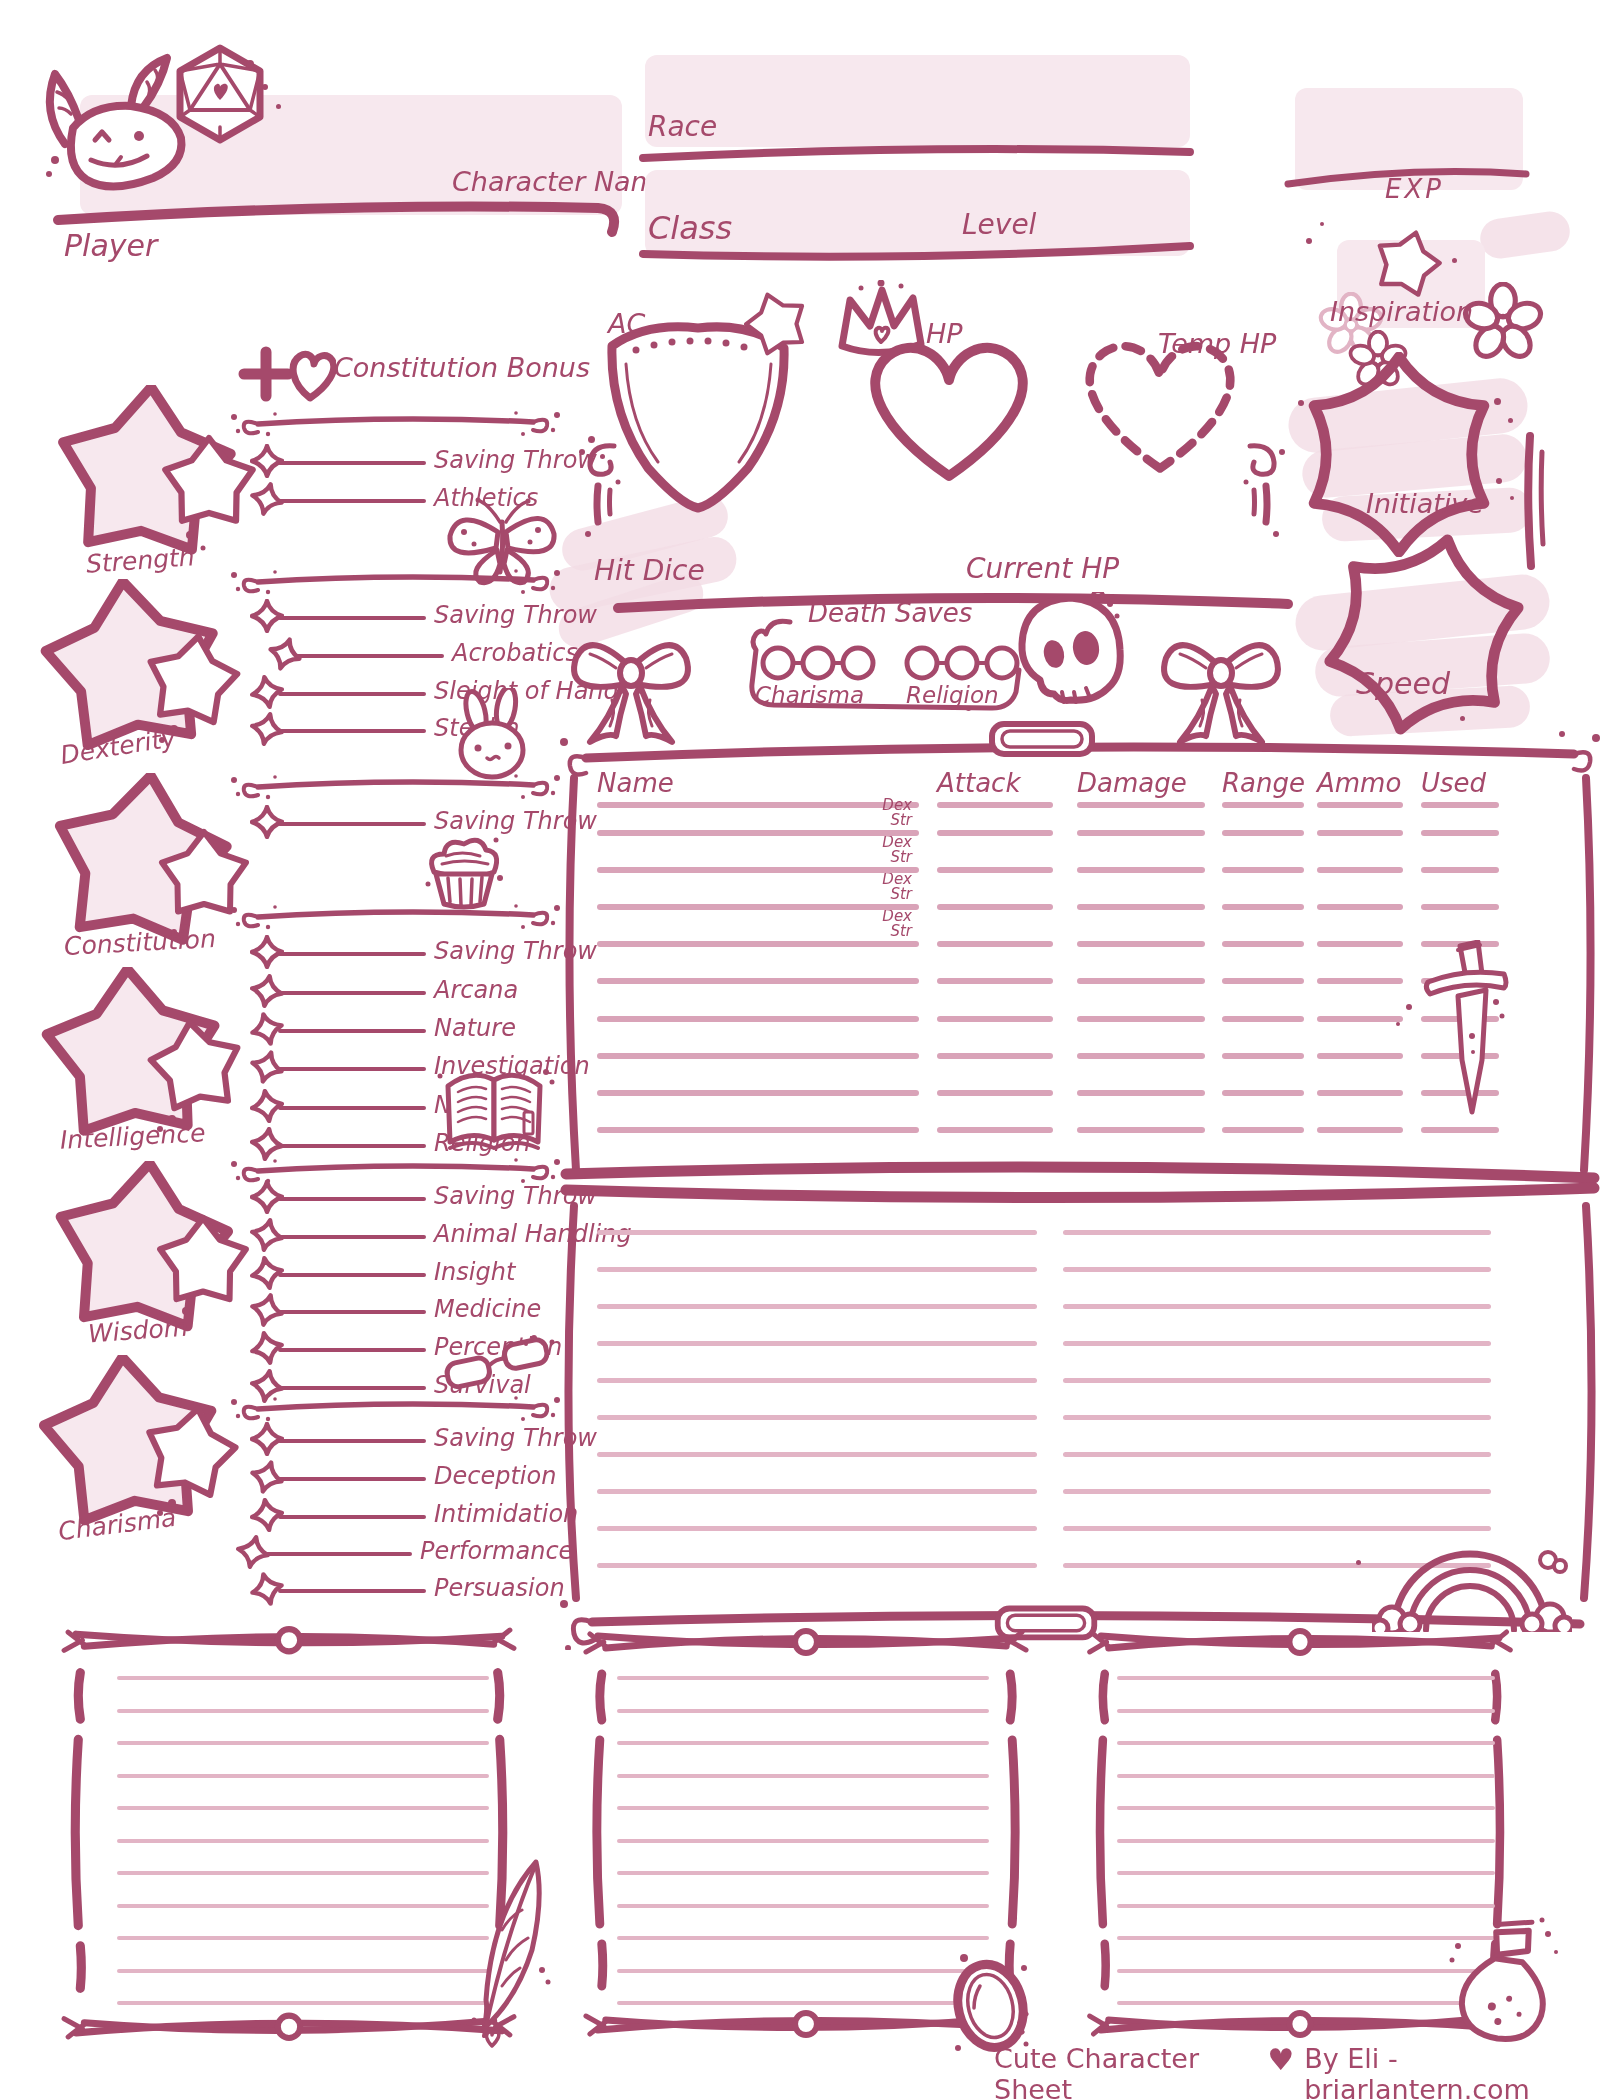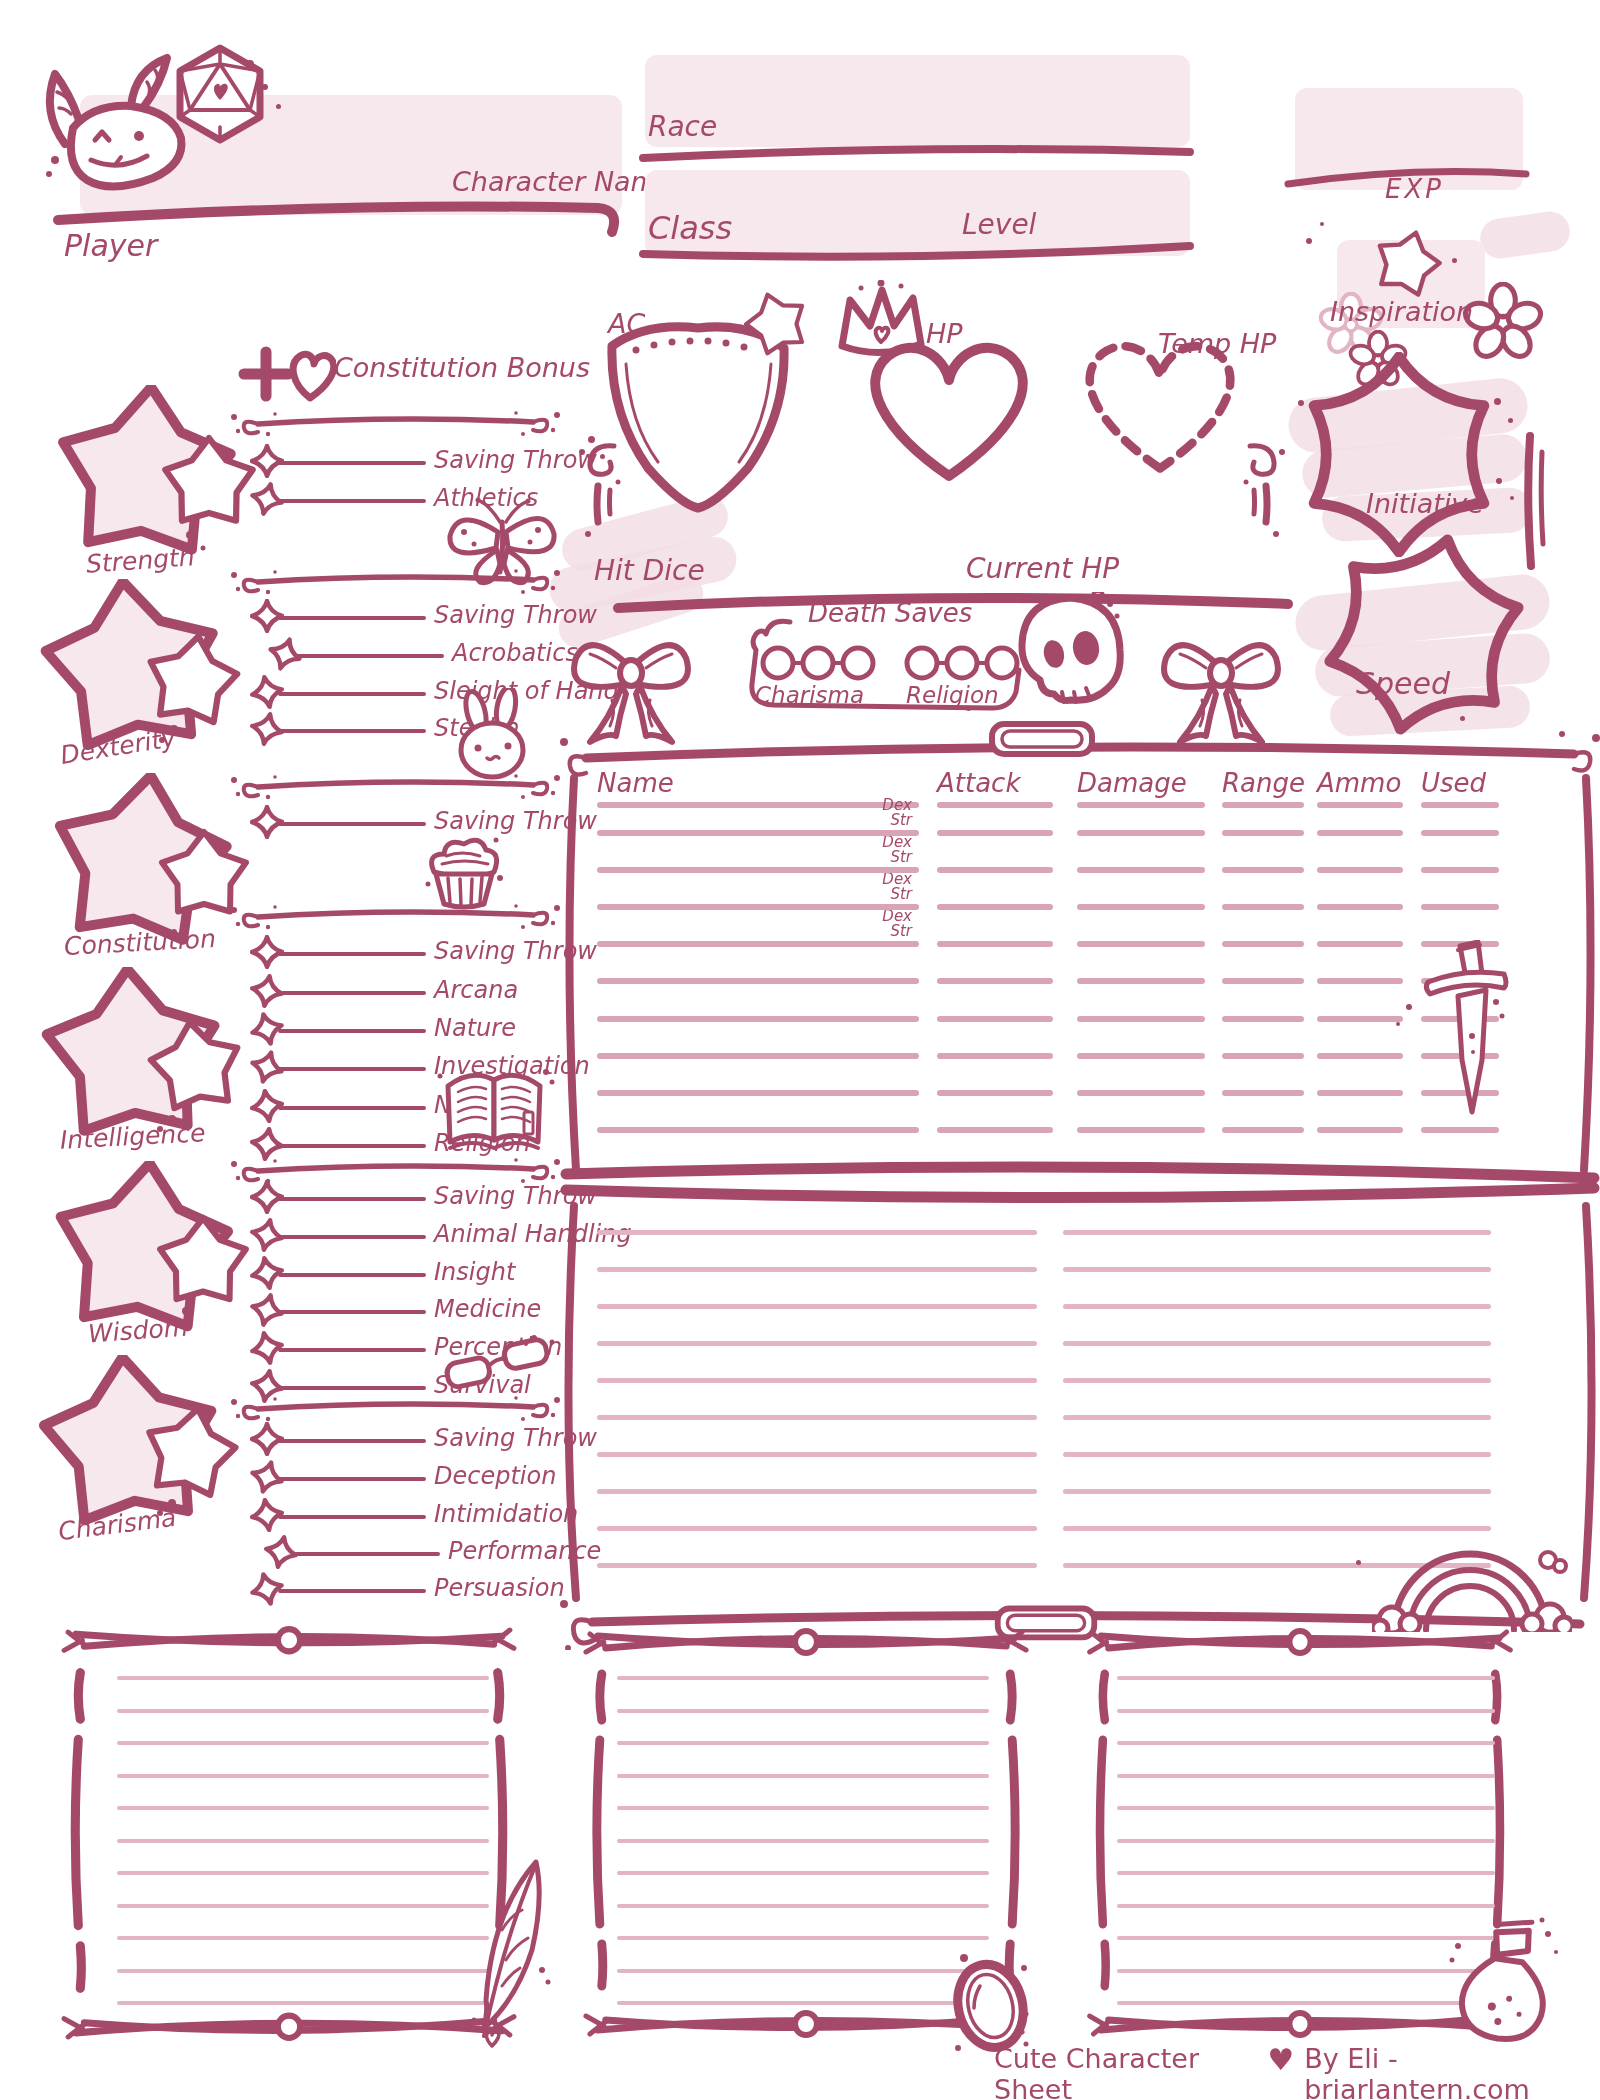--- a/index.html
+++ b/index.html
@@ -479,21 +479,21 @@
       <div class="blank"></div>
       <div class="sk">Deception</div>
     </div>
 <div class="srow" style="left:250px;top:1490px">
       <svg class="dmdw" viewBox="0 0 34 34">
         <use href="#dmd" transform="rotate(-8 17 17)"></use>
       </svg>
       <div class="blank"></div>
       <div class="sk">Intimidation</div>
     </div>
-<div class="srow" style="left:264px;top:1527px">
+<div class="srow" style="left:236px;top:1527px">
       <svg class="dmdw" viewBox="0 0 34 34">
         <use href="#dmd" transform="rotate(12 17 17)"></use>
       </svg>
       <div class="blank"></div>
       <div class="sk">Performance</div>
     </div>
 <div class="srow" style="left:250px;top:1564px">
       <svg class="dmdw" viewBox="0 0 34 34">
         <use href="#dmd" transform="rotate(-14 17 17)"></use>
       </svg>

